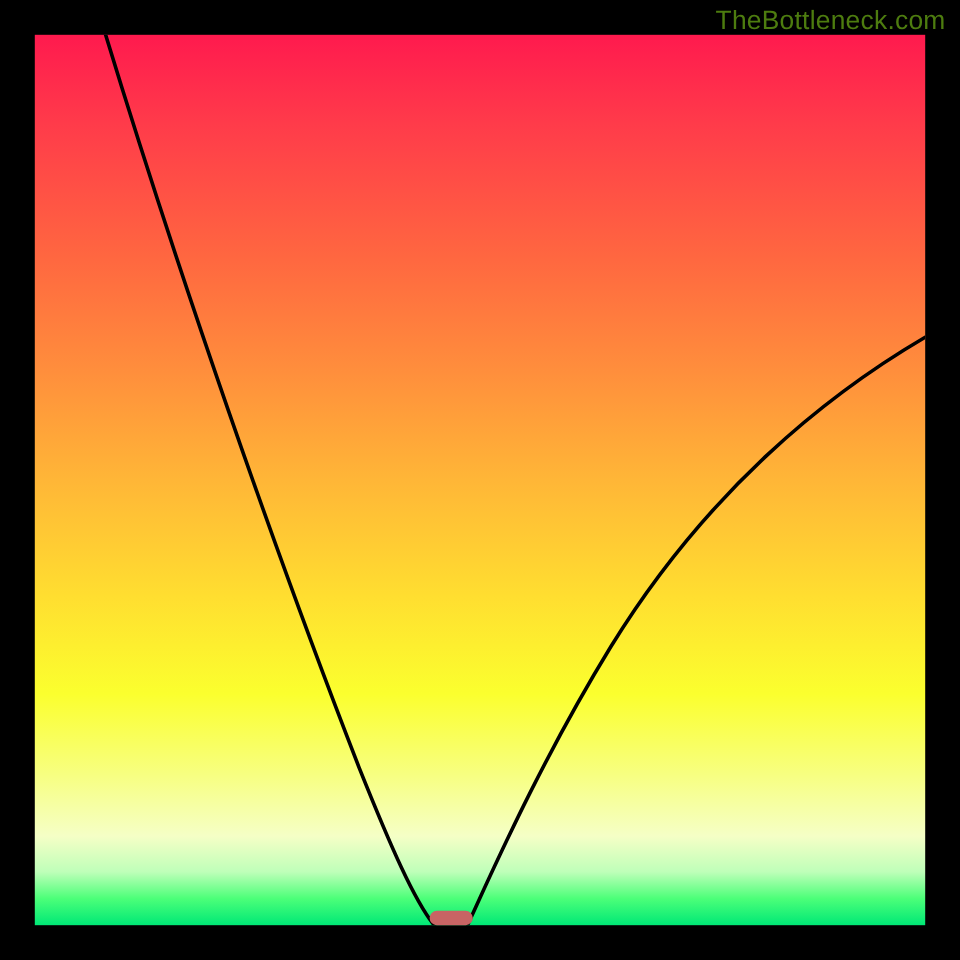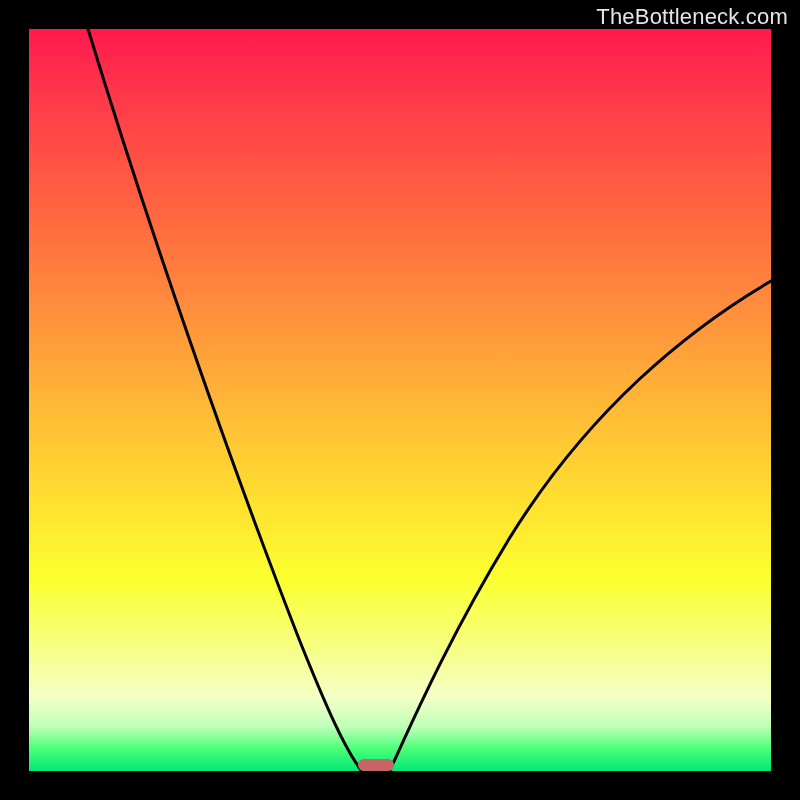--- a/index.html
+++ b/index.html
@@ -36,21 +36,21 @@
       #f5ffc6 90%,
       #bfffb9 94%,
       #4cff79 97%,
       #00e876 100%
     );
   }
   .watermark {
     position: absolute;
     top: 4px;
     right: 12px;
-    color: #e5e5e5;
+    color: #4d7c0f;
     font-size: 22px;
     letter-spacing: 0.2px;
     user-select: none;
   }
   svg.curves {
     position: absolute;
     left: 0; top: 0;
     width: 742px; height: 742px;
   }
   .marker {

